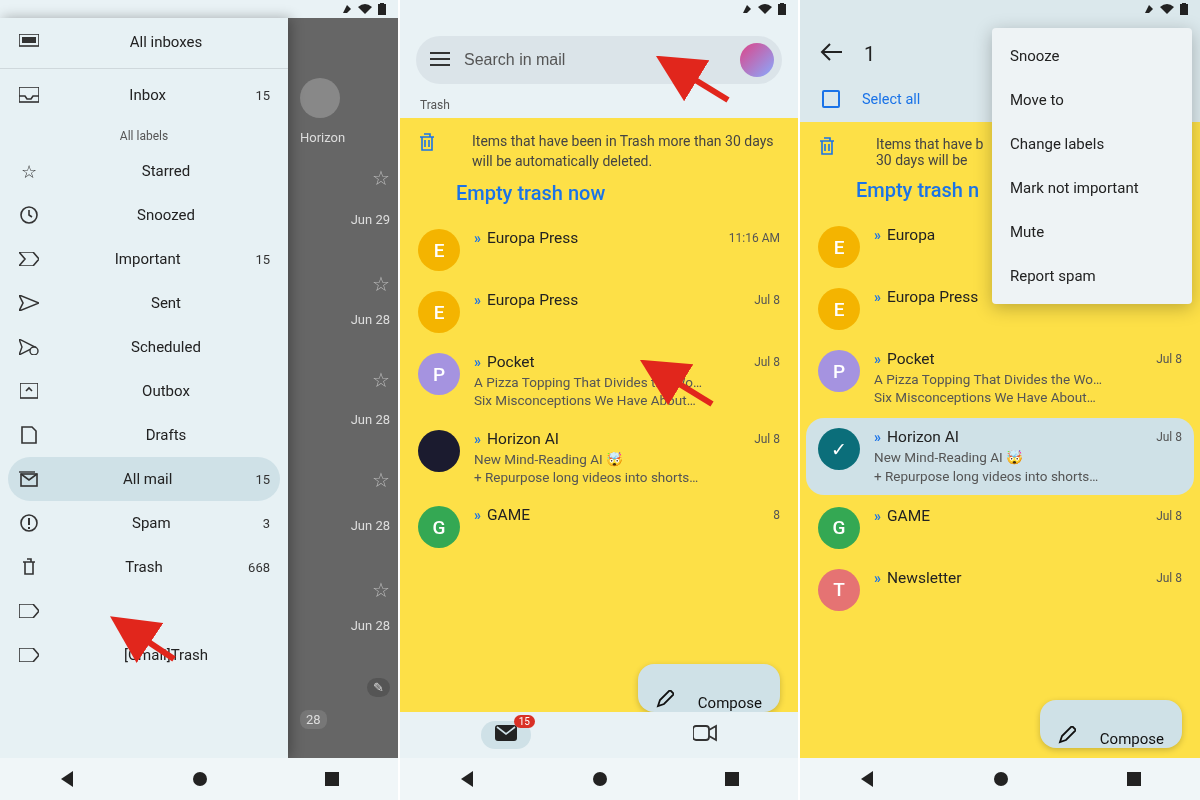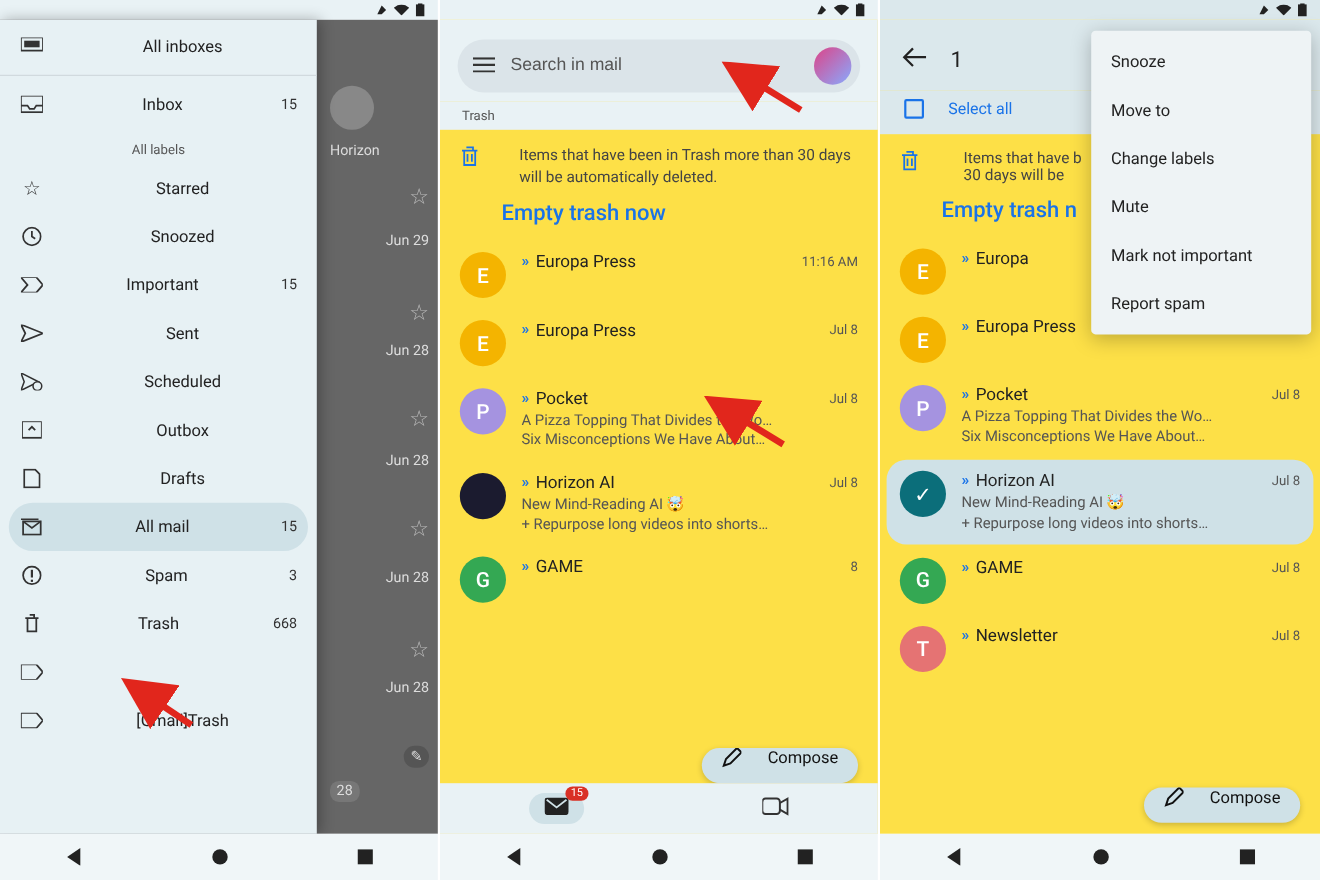--- a/index.html
+++ b/index.html
@@ -46,21 +46,21 @@
   .msg { display:flex; padding:10px 18px; gap:14px; align-items:flex-start; }
   .msg-av { width:42px; height:42px; border-radius:50%; display:flex; align-items:center; justify-content:center; color:#fff; font-size:19px; font-weight:500; flex-shrink:0; }
   .msg-body { flex:1; min-width:0; }
   .msg-top { display:flex; align-items:center; gap:6px; }
   .chev { color:#1a73e8; font-size:14px; font-weight:bold; }
   .sender { font-size:15.5px; color:#222; flex:1; }
   .time { font-size:12px; color:#555; }
   .snippet { font-size:13.5px; color:#555; line-height:1.35; margin-top:2px; white-space:nowrap; overflow:hidden; text-overflow:ellipsis;}
   .snippet2 { font-size:13.5px; color:#555; line-height:1.35; white-space:nowrap; overflow:hidden; text-overflow:ellipsis;}
 
-  .compose { position:absolute; right:18px; bottom:88px; height:32px; border-radius:16px; background:#cfe1e7; display:flex; align-items:flex-start; gap:24px; padding:0 18px; font-size:15px; color:#111; box-shadow:0 2px 6px rgba(0,0,0,.2); cursor:pointer;}
+  .compose { position:absolute; right:18px; bottom:88px; height:48px; border-radius:16px; background:#cfe1e7; display:flex; align-items:flex-end; gap:24px; padding:0 18px; font-size:15px; color:#111; box-shadow:0 2px 6px rgba(0,0,0,.2); cursor:pointer;}
   .panel3 .compose { bottom:52px; }
 
   .bottomtabs { position:absolute; bottom:42px; left:0; right:0; height:46px; background:#e9f2f5; display:flex; justify-content:space-around; align-items:center; }
   .tab-pill { background:#cfe1e7; border-radius:18px; padding:4px 14px; position:relative; }
   .badge { position:absolute; top:-6px; right:-4px; background:#d93025; color:#fff; font-size:10px; border-radius:10px; padding:1px 5px; }
 
   
   .selectbar-wrap { padding:12px 14px 4px; background:#dbe8ec; }
   .selectbar { height:48px; display:flex; align-items:center; gap:22px; padding:0 6px; }
   .selectbar .count { font-size:20px; color:#222; flex:1; }
@@ -547,22 +547,22 @@
               </div>
             </div>
           </div>
         </div>
   </div>
 
   <div class="menu" id="menu3">
         <div class="menu-item">Snooze</div>
         <div class="menu-item">Move to</div>
         <div class="menu-item">Change labels</div>
+        <div class="menu-item">Mark not important</div>
         <div class="menu-item">Mute</div>
-        <div class="menu-item">Mark not important</div>
         <div class="menu-item">Report spam</div>
       </div>
 
   <div class="compose">
     <span><svg width="18" height="18">
             <path d="M2 16 L4 10 L14 0 L18 4 L8 14 Z" fill="none" stroke="#111" stroke-width="1.8"></path>
           </svg></span>
     <span>Compose</span>
   </div>
 

